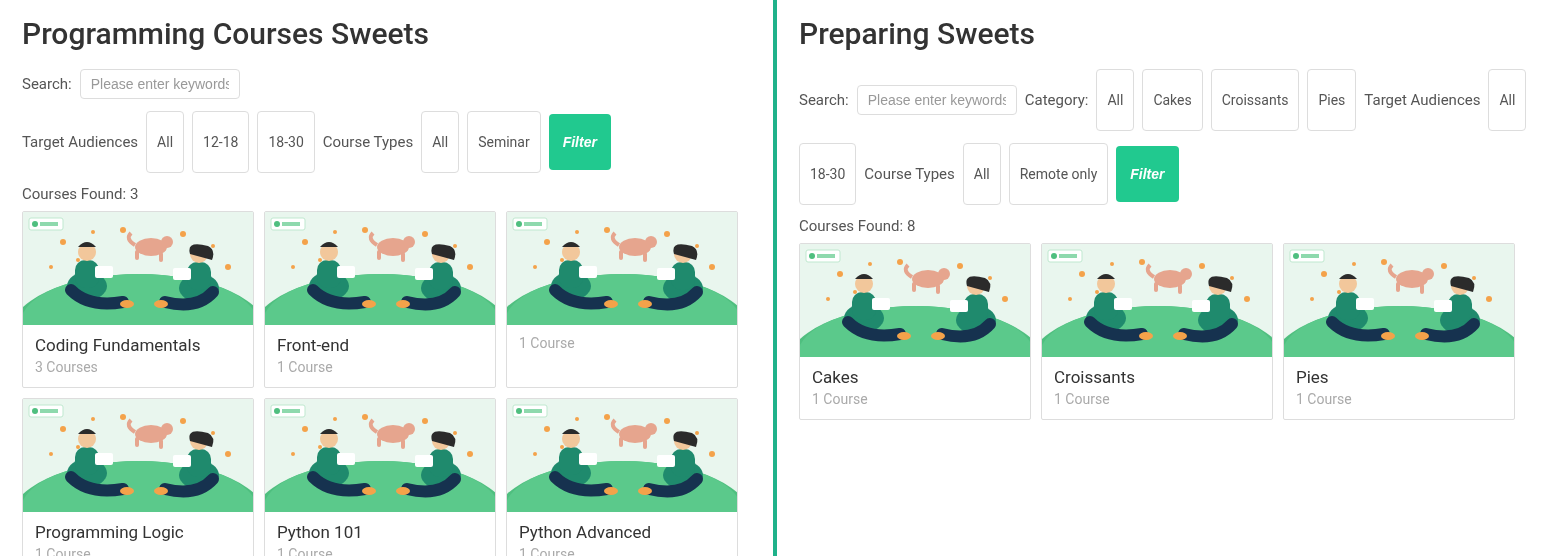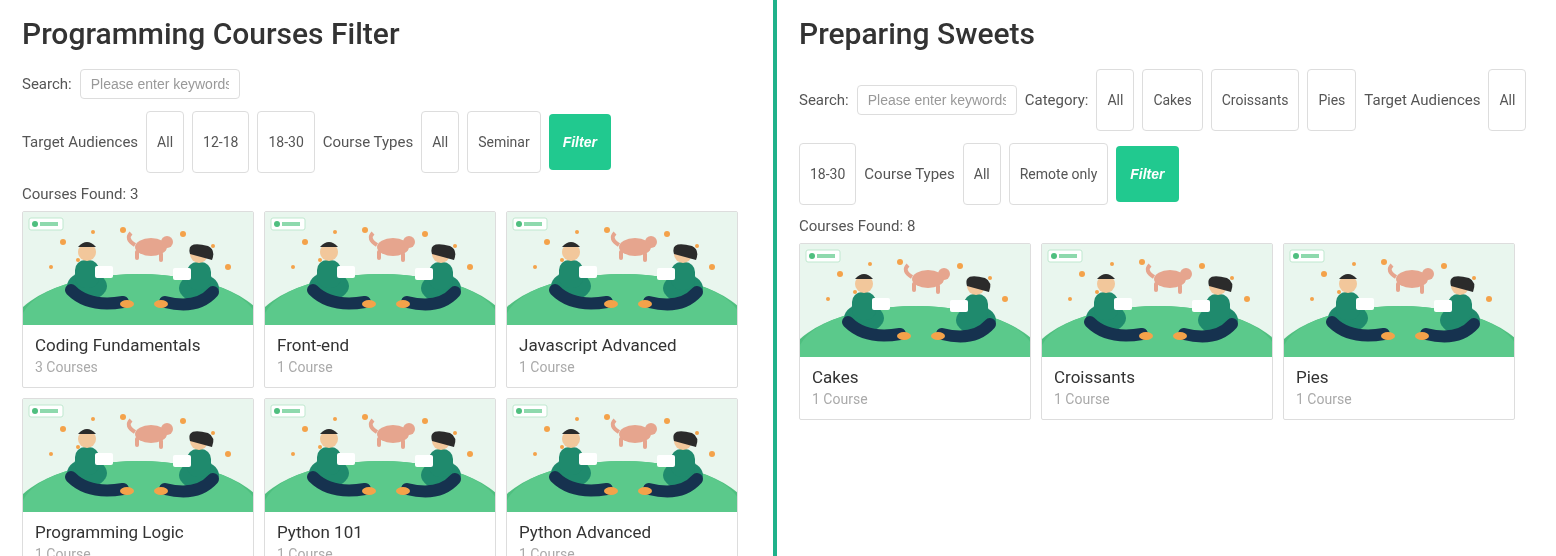--- a/index.html
+++ b/index.html
@@ -103,21 +103,21 @@
   .card-sub {
     font-size: 14px;
     color: #aaa;
   }
   .panel-right .filter-row { row-gap: 12px; }
 </style>
 </head>
 <body>
 
 <div class="panel panel-left">
-  <h1 class="page-title">Programming Courses Filter</h1>
+  <h1 class="page-title">Programming Courses Sweets</h1>
 
   <div class="filter-row">
     <span class="filter-label">Search:</span>
     <input class="input-text" type="text" placeholder="Please enter keywords" style="">
   </div>
 
   <div class="filter-row">
     <span class="filter-label">Target Audiences</span>
     <span class="pill">All</span>
     <span class="pill">12-18</span>
@@ -293,21 +293,20 @@
     <ellipse cx="176" cy="76" rx="20" ry="14" fill="#1f8a6d"></ellipse>
     <rect x="164" y="50" width="24" height="28" rx="10" fill="#1f8a6d"></rect>
     <circle cx="176" cy="42" r="9" fill="#f2c79b"></circle>
     <path d="M167 42 q-4 -14 18 -8 q8 4 4 14" fill="#2b2b2b"></path>
     <rect x="150" y="56" width="18" height="12" rx="2" fill="#ffffff"></rect>
     <path d="M190 80 q-16 18 -48 10" stroke="#16324f" stroke-width="12" fill="none" stroke-linecap="round"></path>
     <ellipse cx="138" cy="92" rx="7" ry="4" fill="#f4a24a"></ellipse>
   </g>
 </svg></div>
         <div class="card-body">
-          <div class="card-title">Javascript Advanced</div>
           <div class="card-sub">1 Course</div>
         </div>
       </div>
       <div class="card">
         <div class="card-img">
 <svg viewBox="0 0 232 113" width="232" height="113">
   <rect width="232" height="113" fill="#e9f6ee"></rect>
 
   <rect x="6" y="6" width="34" height="12" rx="2" fill="#ffffff" stroke="#bfe8cf"></rect>
   <circle cx="12" cy="12" r="3" fill="#4fbf7f"></circle>

